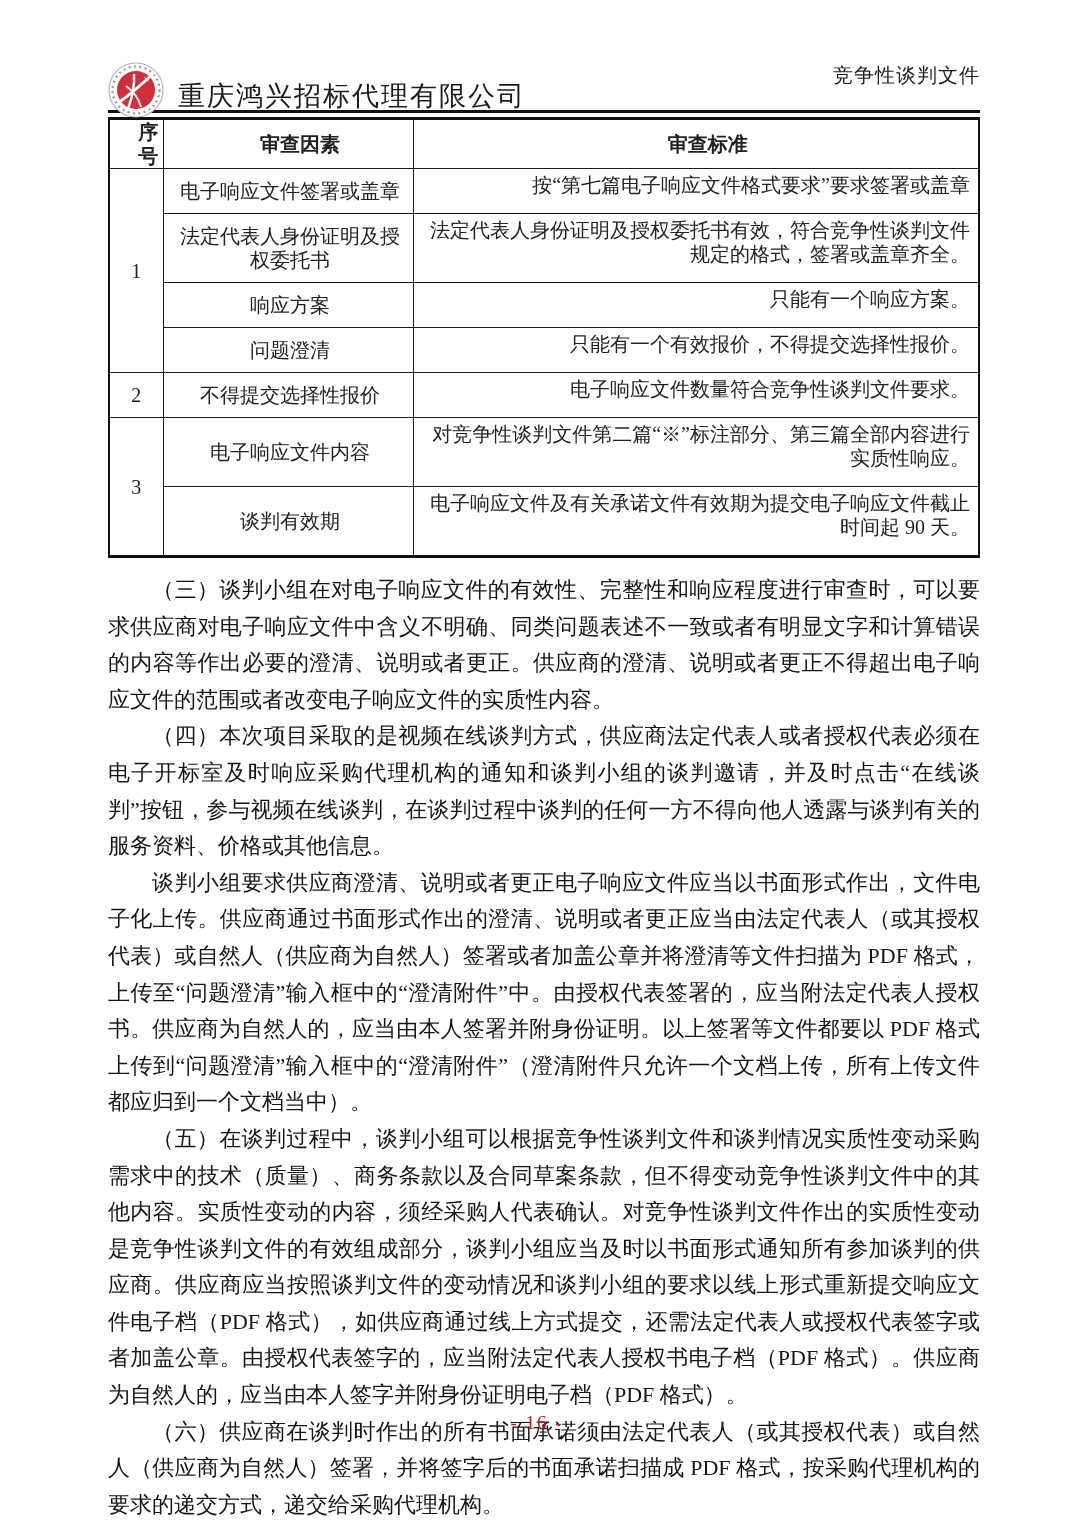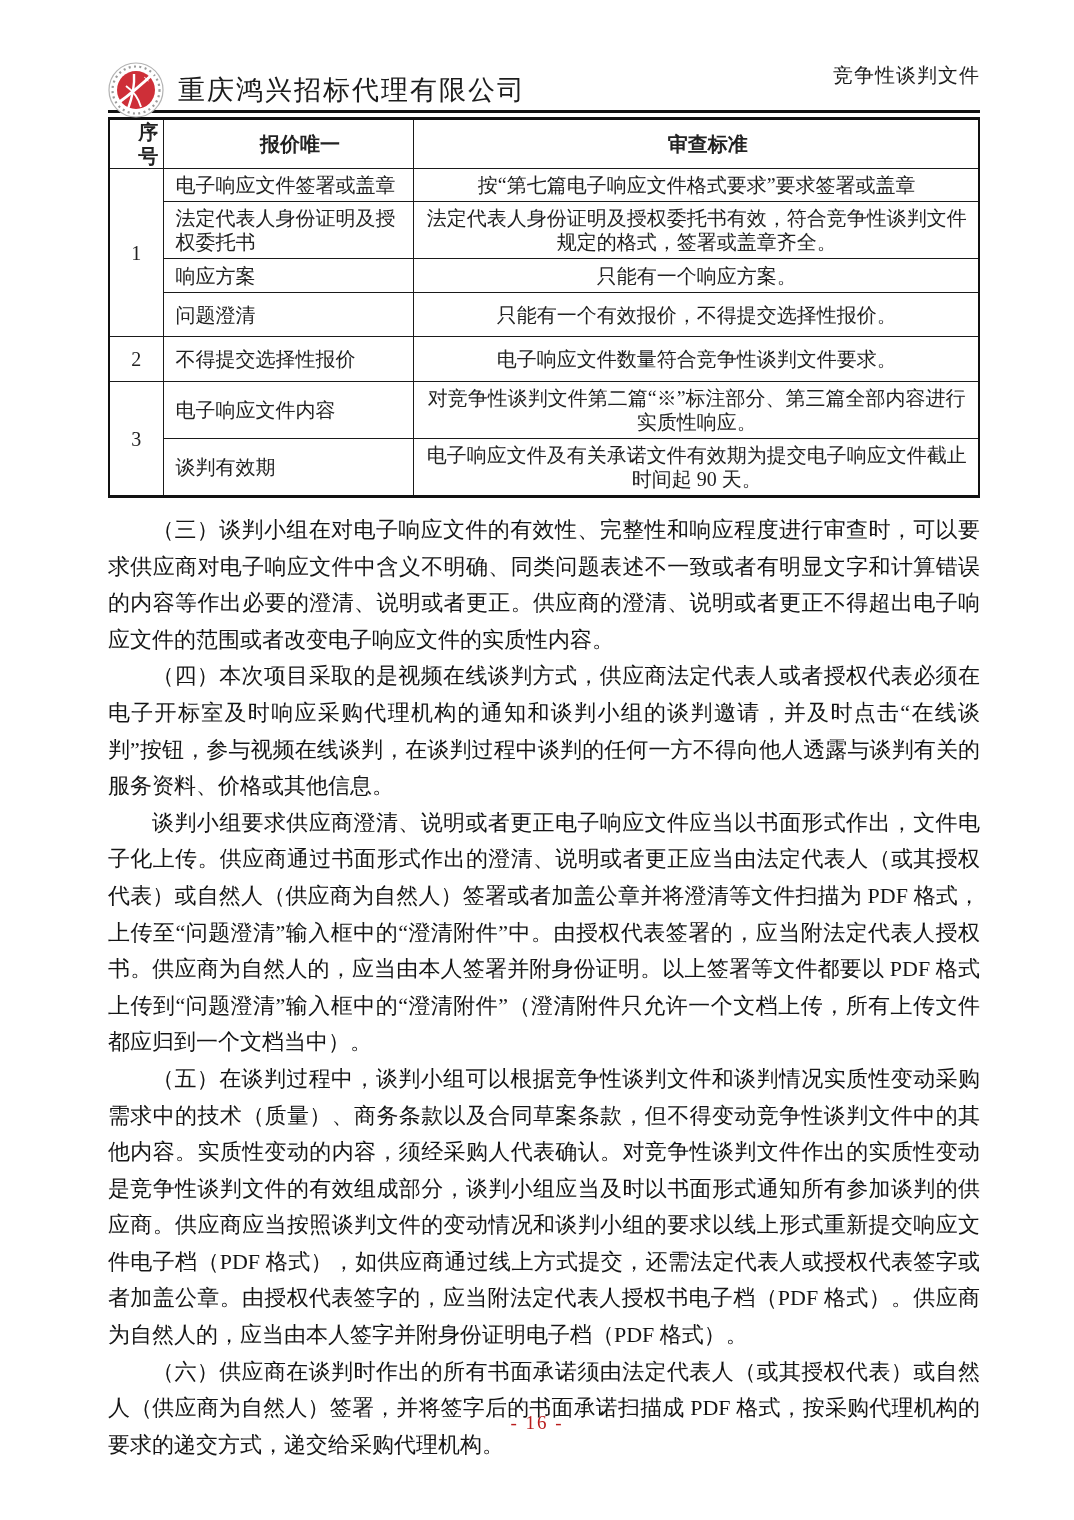--- a/index.html
+++ b/index.html
@@ -38,21 +38,20 @@
     position: relative;
     width: 56px;
     height: 56px;
     margin-bottom: -8px; 
     flex: 0 0 auto;
   }
   .company-name {
     font-size: 27px;
     letter-spacing: 2px;
     line-height: 1;
-    padding-bottom: 6px;
     white-space: nowrap;
   }
   .doc-type {
     font-size: 20px;
     letter-spacing: 1px;
     line-height: 1;
     padding-bottom: 25px;
     white-space: nowrap;
   }
   
@@ -69,22 +68,22 @@
   table.review th, table.review td {
     font-size: 20px;
     line-height: 1.2;
     vertical-align: middle;
     color: #222;
   }
   col.c-no { width: 54px; }
   col.c-factor { width: 250px; }
   th.h-cell { font-weight: bold; text-align: center; height: 36px; font-size: 21px; padding-left: 24px; }
   td.no-cell { text-align: center; }
-  td.factor-cell { padding: 4px 8px 4px 12px; text-align: left; }
-  td.standard-cell { padding: 4px 8px 4px 10px; text-align: center; }
+  td.factor-cell { padding: 4px 8px 4px 12px; text-align: center; }
+  td.standard-cell { padding: 4px 8px 16px 10px; text-align: right; }
   tr.r-1a { height: 32px; }
   tr.r-1b { height: 56px; }
   tr.r-1c { height: 34px; }
   tr.r-1d { height: 44px; }
   tr.r-2  { height: 45px; }
   tr.r-3a { height: 48px; }
   tr.r-3b { height: 48px; margin-top: 28px; }
   
   .body-text { margin-top: 14px; }
   .body-text p {
@@ -132,21 +131,21 @@
 
     <table class="review">
       <colgroup>
           <col class="c-no">
           <col class="c-factor">
           <col class="c-std">
         </colgroup>
       <thead>
         <tr>
           <th class="h-cell">序号</th>
-          <th class="h-cell">报价唯一</th>
+          <th class="h-cell">审查因素</th>
           <th class="h-cell">审查标准</th>
         </tr>
       </thead>
       <tbody>
         <tr class="r-1a">
           <td class="no-cell" rowspan="4">1</td>
           <td class="factor-cell">电子响应文件签署或盖章</td>
           <td class="standard-cell">按“第七篇电子响应文件格式要求”要求签署或盖章</td>
         </tr>
         <tr class="r-1b">

